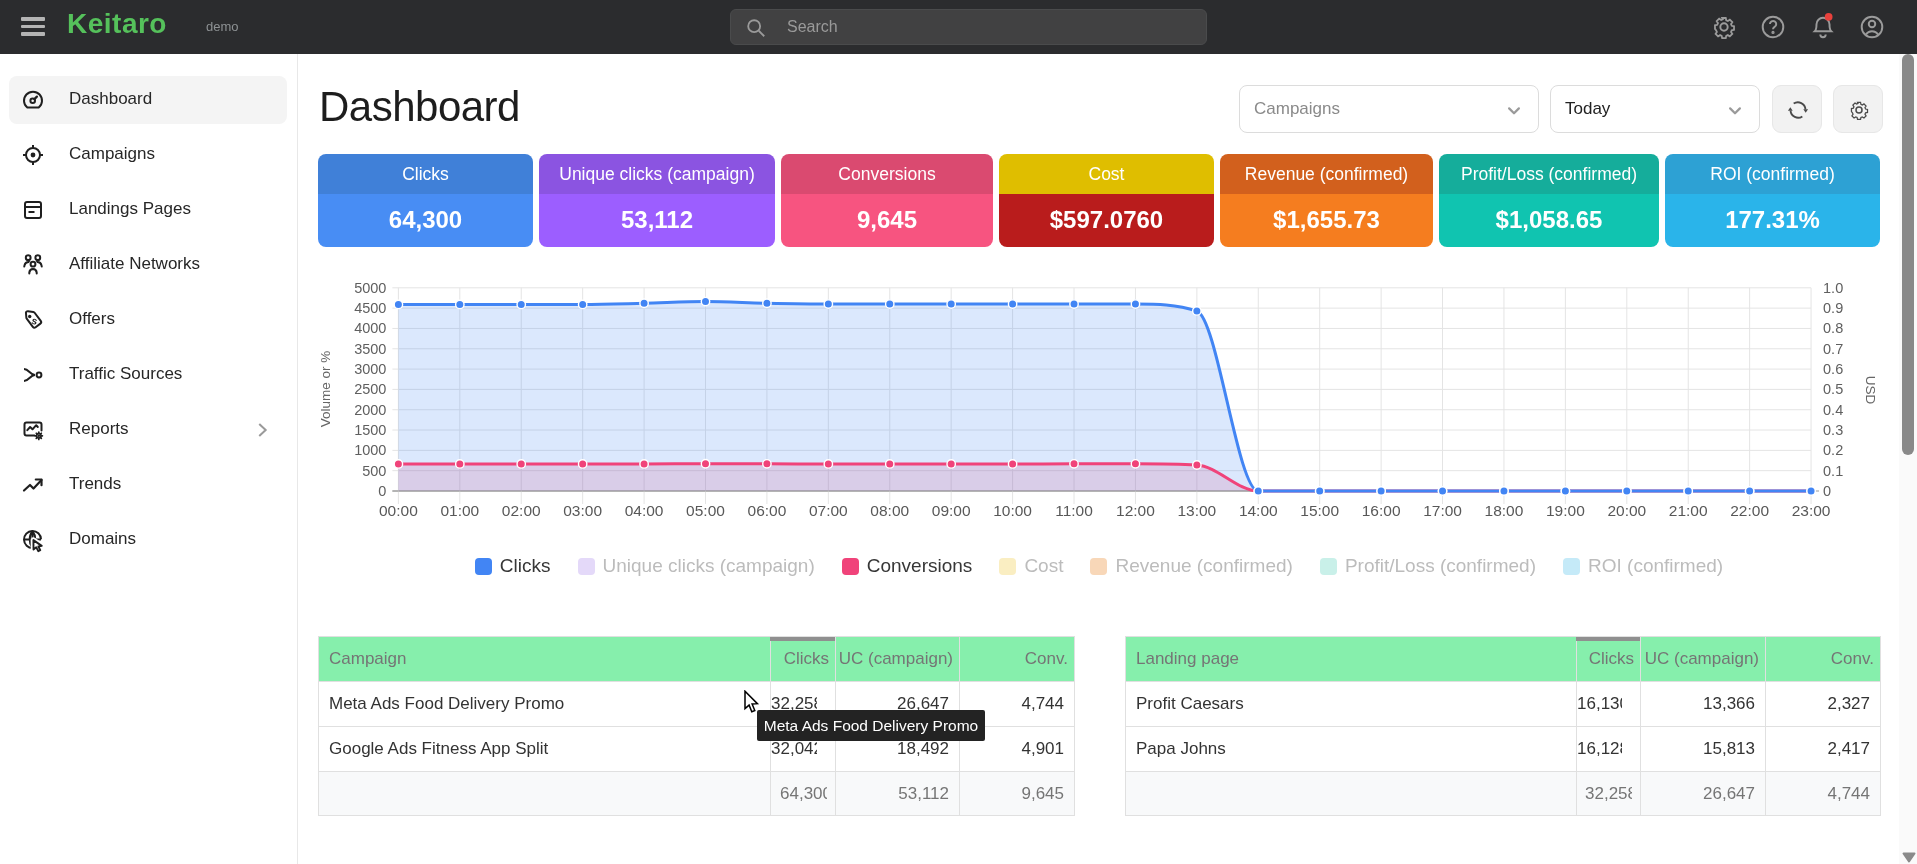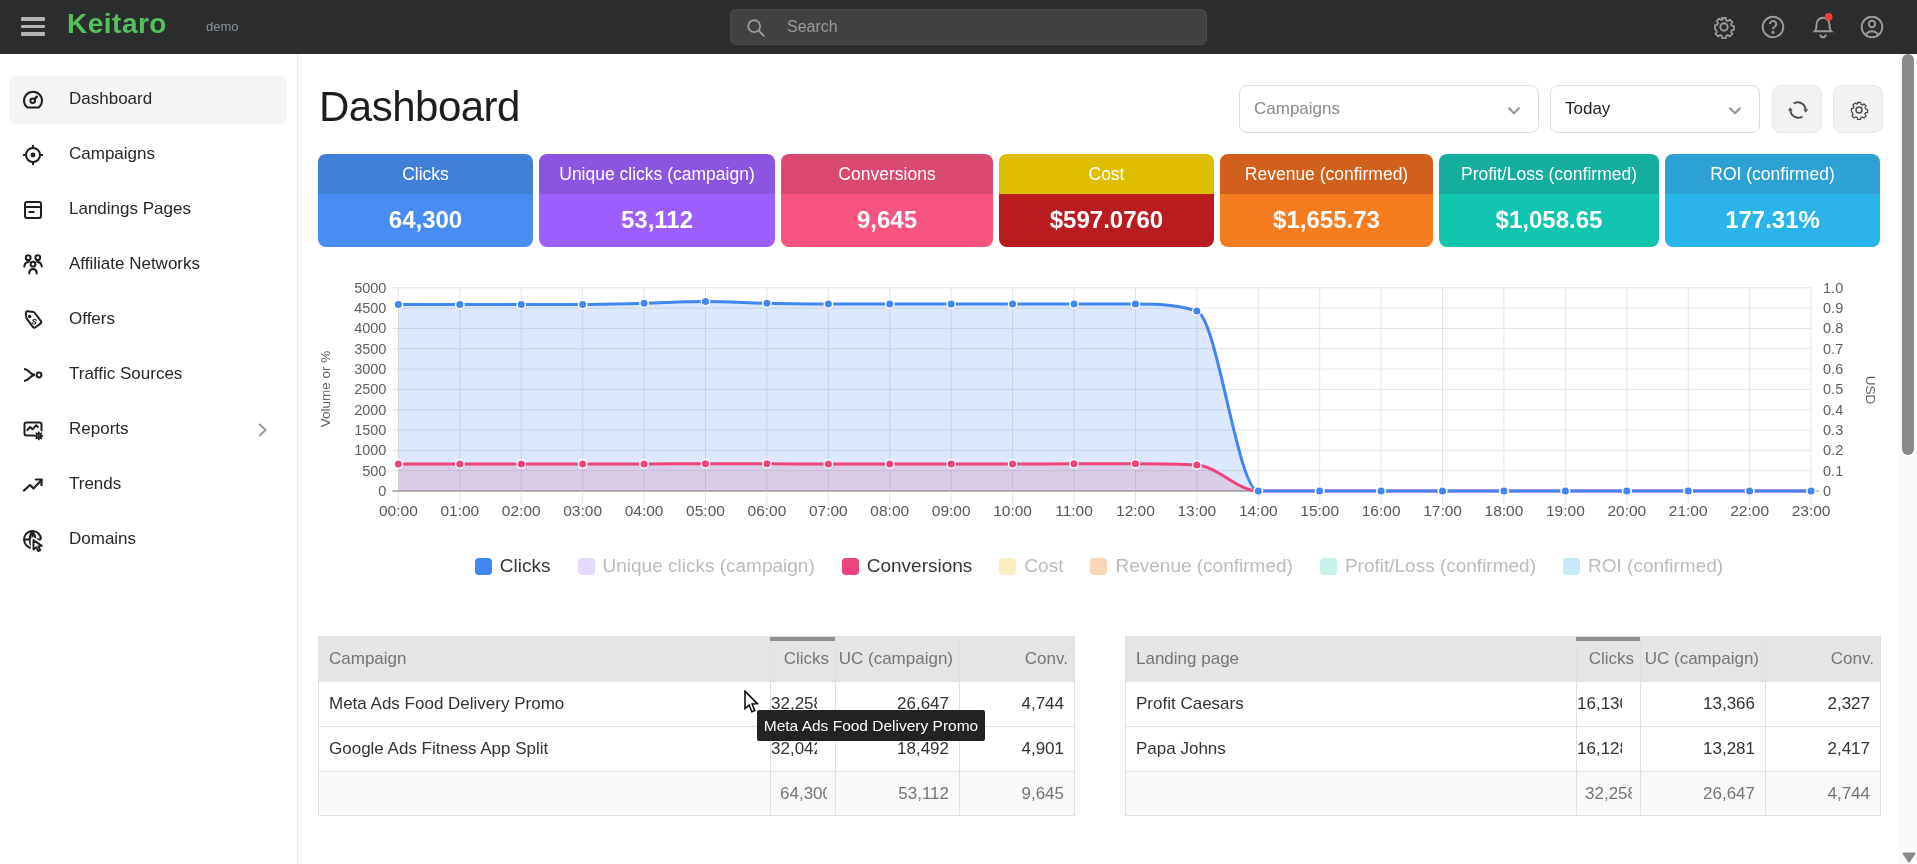--- a/index.html
+++ b/index.html
@@ -43,21 +43,21 @@
 #legend { position:absolute; left:318px; top:555px; width:1562px; display:flex; justify-content:center; column-gap:27px; align-items:center; }
 .litem { display:flex; align-items:center; font-size:19px; }
 .litem .sq { width:17px; height:17px; border-radius:4px; margin-right:8px; }
 .litem.on { color:#373737; }
 .litem.off { color:#bcbcbc; }
 
 
 .tbl { position:absolute; top:636px; width:756px; border:1px solid #e0e0e0; border-collapse:collapse; table-layout:fixed; font-size:17px; }
 .tbl th, .tbl td { border-left:1px solid #e0e0e0; overflow:hidden; white-space:nowrap; }
 .tbl th:first-child, .tbl td:first-child { border-left:none; }
-.tbl thead th { height:45px; background:#e5e5e5; color:#757575; font-weight:400; text-align:left; padding-left:10px; }
+.tbl thead th { height:45px; background:#86efac; color:#757575; font-weight:400; text-align:left; padding-left:10px; }
 .tbl thead th.num { text-align:right; padding-right:6px; padding-left:0; }
 .tbl tbody td { height:45px; background:#fff; color:#333; border-top:1px solid #e0e0e0; padding-left:10px; }
 .tbl tbody td.num { text-align:right; padding-right:10px; padding-left:0; }
 .tbl td.hasclip { padding-right:0; }
 .tbl tfoot td { height:44px; background:#f8f9fa; color:#757575; border-top:1px solid #e0e0e0; }
 .tbl tfoot td.num { text-align:right; padding-right:10px; }
 .tbl tfoot td.hasclip { padding-right:0; }
 .clip { overflow:hidden; margin-right:8px; }
 .clip span { display:block; text-align:right; margin-right:-5px; }
 .sortbar { position:absolute; height:4px; background:#8f8f8f; }
@@ -487,21 +487,21 @@
         <td class="num">13,366</td>
         <td class="num">2,327</td>
       </tr>
     <tr>
         <td>Papa Johns</td>
         <td class="num hasclip">
           <div class="clip">
             <span>16,128</span>
           </div>
         </td>
-        <td class="num">13,281</td>
+        <td class="num">15,813</td>
         <td class="num">2,417</td>
       </tr>
   </tbody>
   <tfoot>
       <tr>
         <td></td>
         <td class="num hasclip">
           <div class="clip">
             <span>32,258</span>
           </div>

